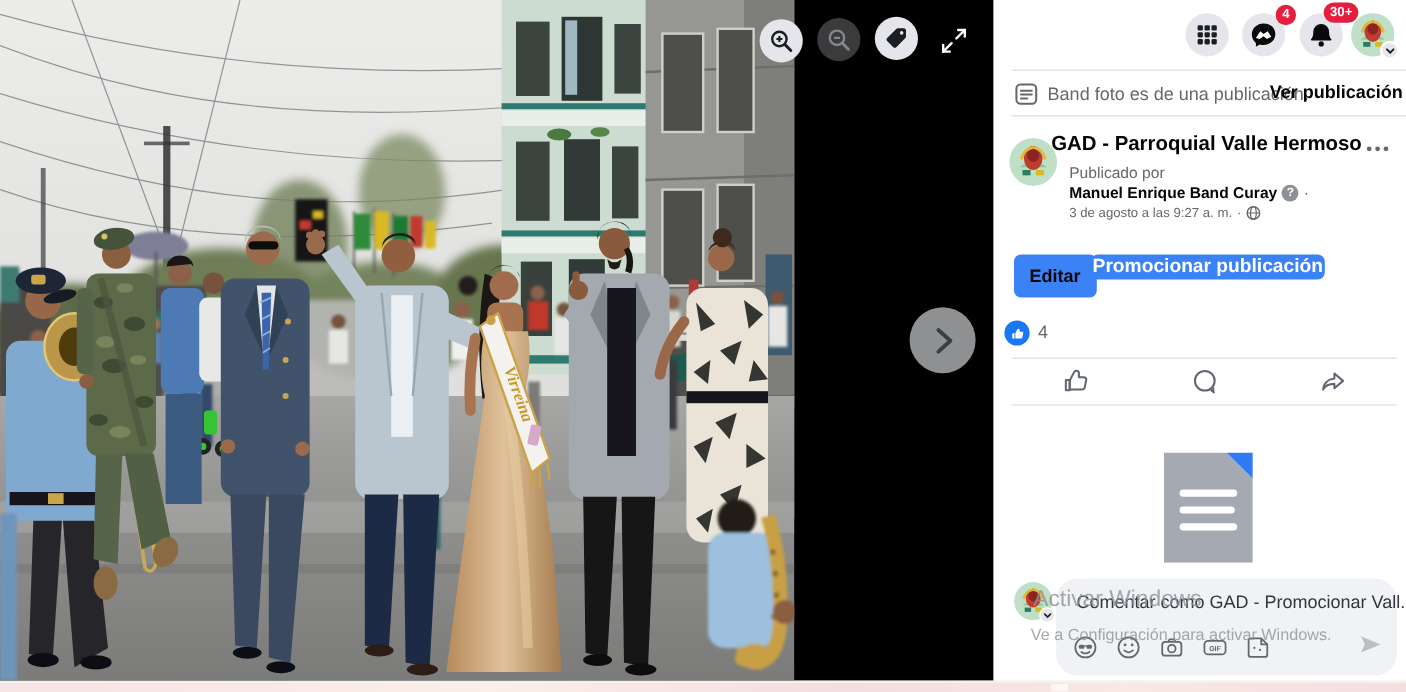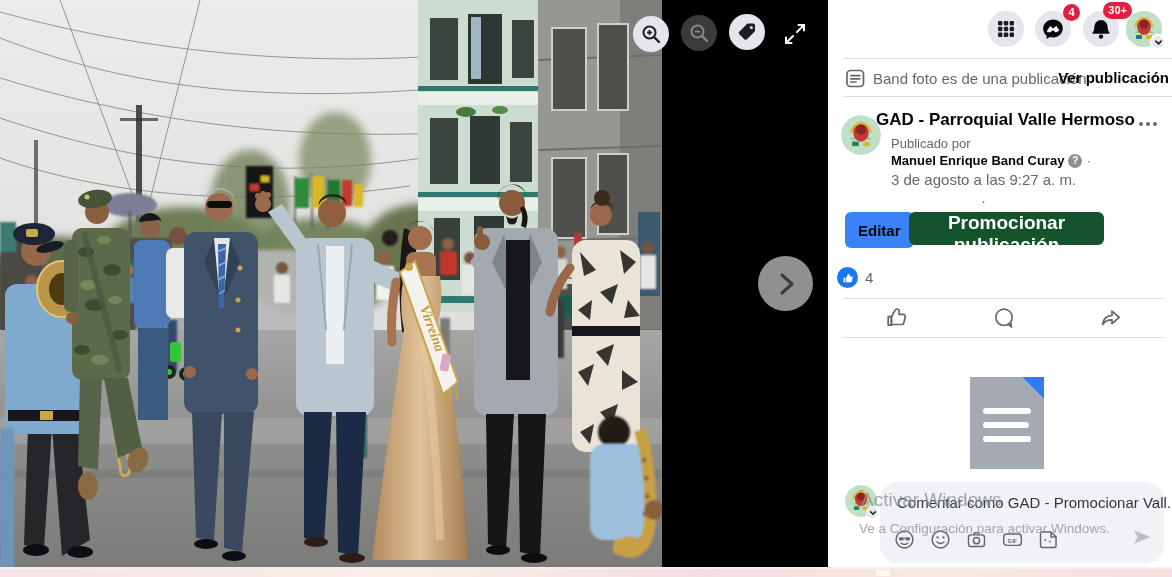--- a/index.html
+++ b/index.html
@@ -46,30 +46,30 @@
                background:none; border:none; cursor:pointer; font-family:inherit;text-align:center; }
 
   .post-avatar { position:absolute; left:13px; top:115px; width:40px; height:40px; border-radius:50%; cursor:pointer; }
   .post-title { position:absolute; left:48px; top:110px; font-size:17px; font-weight:700; color:#050505; cursor:pointer; }
   .post-sub1 { position:absolute; left:63px; top:136px; font-size:13px; color:#65676b; }
   .post-sub2 { position:absolute; left:63px; top:153px; font-size:13px; color:#050505; font-weight:600;
                display:flex; align-items:center; gap:4px; }
   .q-badge { display:inline-flex; width:14px; height:14px; border-radius:50%; background:#8d9196; color:#fff;
              font-size:10px; font-weight:700; align-items:center; justify-content:center; }
   .sep { color:#65676b; font-weight:400; }
-  .post-sub3 { position:absolute; left:63px; top:171px; font-size:15px; color:#65676b;
-               display:flex; align-items:center; gap:4px;flex-direction:column; }
+  .post-sub3 { position:absolute; left:63px; top:171px; font-size:11px; color:#65676b;
+               display:flex; align-items:center; gap:4px; }
   .menu-dots { position:absolute; right:8px; top:108px; width:32px; height:32px; background:none; border:none;
                display:flex; align-items:center; justify-content:center; gap:3px; cursor:pointer; }
   .menu-dots i { width:4px; height:4px; border-radius:50%; background:#65676b; }
 
   .btn-edit { position:absolute; left:17px; top:212px; height:36px; padding:0 13px; border:none; border-radius:6px;
               background:#3b82f6; color:#050505; font-size:15px; font-weight:700; cursor:pointer; font-family:inherit; }
-  .btn-promote { position:absolute; left:81px; top:212px; height:33px; width:195px; border:none; border-radius:6px;
-                 background:#14532d; color:#fff; font-size:19px; font-weight:700; cursor:pointer; font-family:inherit; }
+  .btn-promote { position:absolute; left:81px; top:212px; height:21px; width:195px; border:none; border-radius:6px;
+                 background:#3b82f6; color:#fff; font-size:16px; font-weight:700; cursor:pointer; font-family:inherit; }
 
   .like-row { position:absolute; left:9px; top:267px; display:flex; align-items:center; gap:7px;
               background:none; border:none; cursor:pointer; }
   .like-bubble { width:21px; height:21px; border-radius:50%; background:#1877f2; display:flex;
                  align-items:center; justify-content:center; }
   .like-count { font-size:15px; color:#65676b; font-family:inherit; }
 
   .action-row { position:absolute; left:15px; right:8px; top:300px; height:36px; display:flex; }
   .action-btn { flex:1; background:none; border:none; display:flex; align-items:center; justify-content:center;
                 cursor:pointer; border-radius:4px; }

